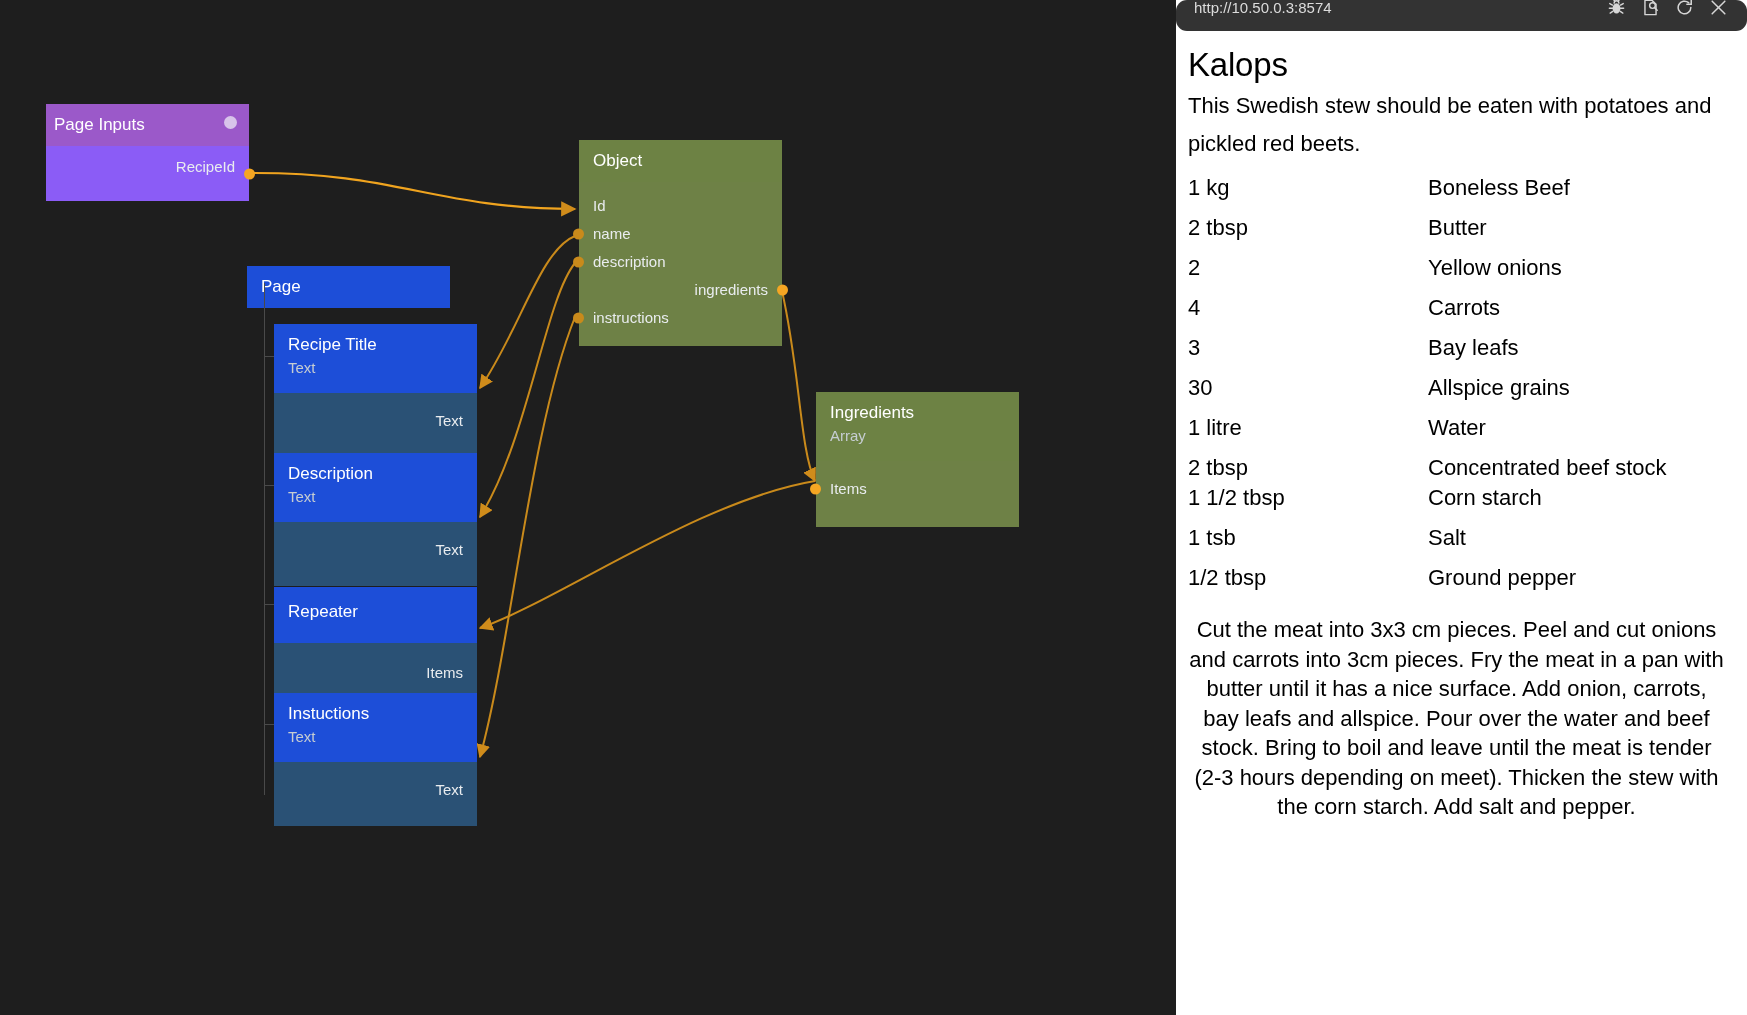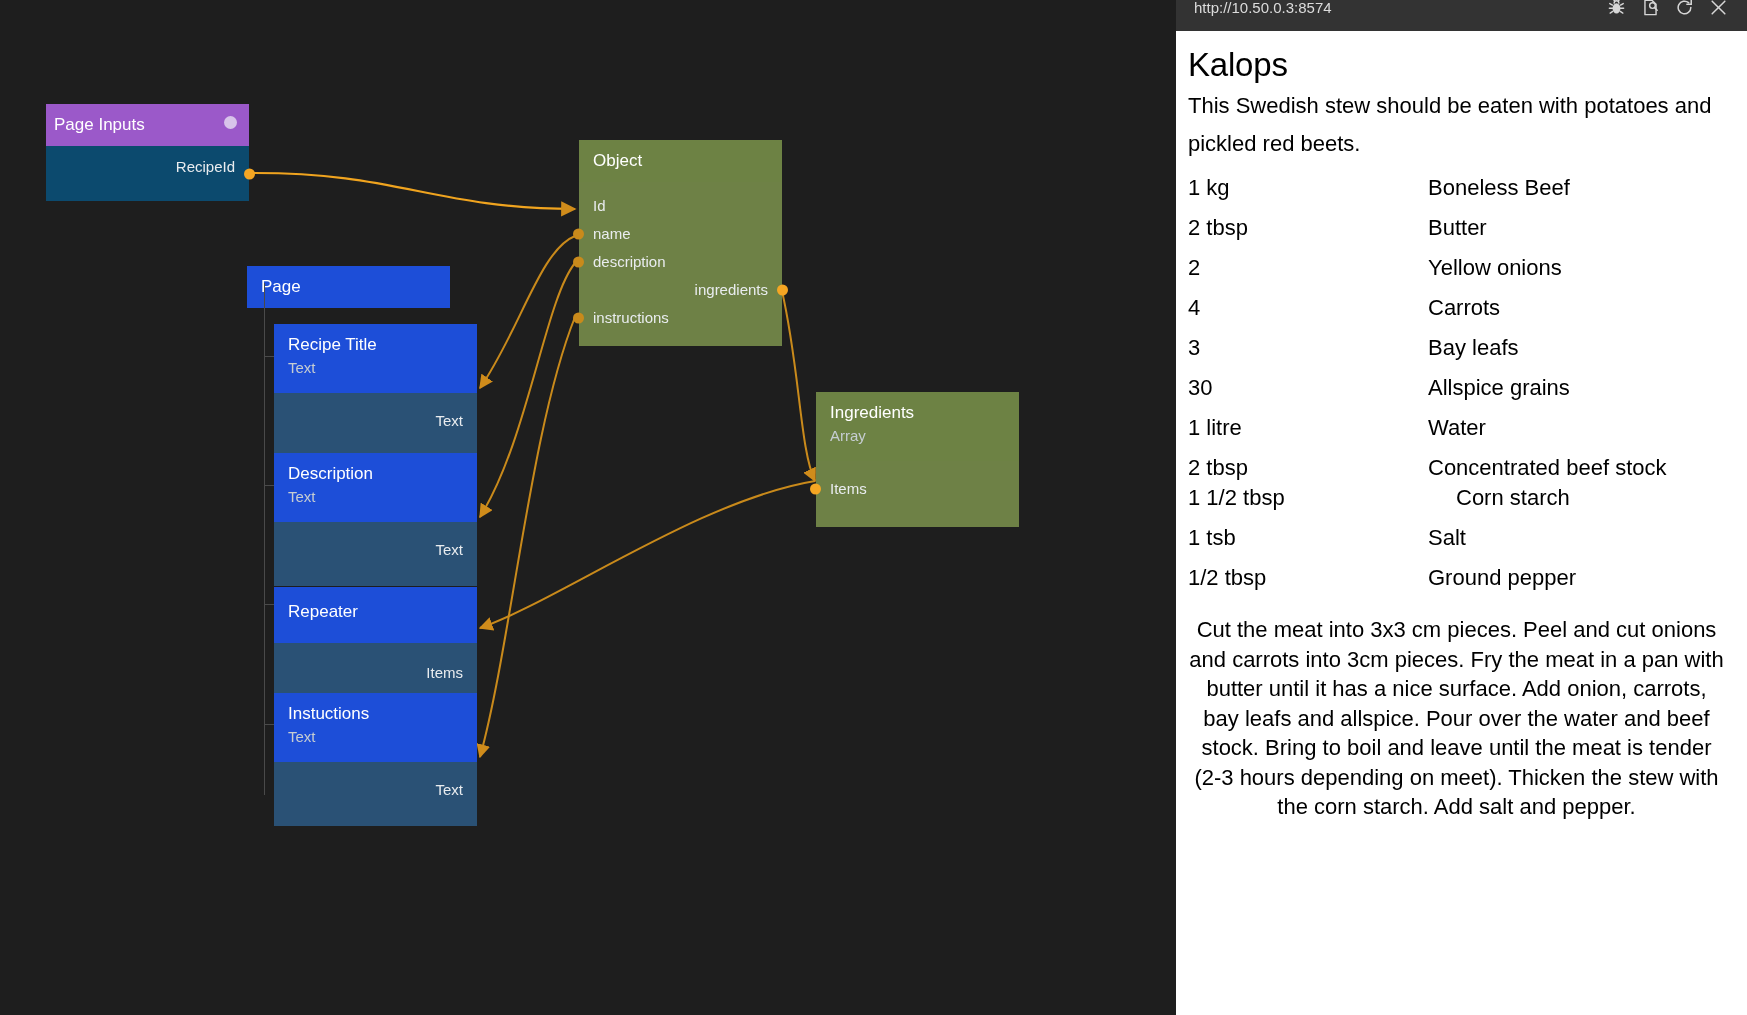--- a/index.html
+++ b/index.html
@@ -49,21 +49,21 @@
     border-radius: 50%;
     background: #c98a1b;
     top: 50%;
   }
   .port-dot.in  { left: -6px;  transform: translateY(-50%); }
   .port-dot.out { right: -6px; transform: translateY(-50%); }
   .port-dot.bright { background: #f5a623; }
 
   
   .node-purple .node-header { background: #9b59c9; padding-left: 8px; }
-  .node-purple .node-body   { background: #0c4a6e; }
+  .node-purple .node-body   { background: #8b5cf6; }
   .node-purple .node-body .port-row { padding-top: 11px; padding-bottom: 24px; }
 
   .status-dot {
     position: absolute; right: 12px; top: 12px;
     width: 13px; height: 13px; border-radius: 50%;
     background: #d8c3ea;
   }
 
   
   .node-green .node-header { background: #6d8244; }
@@ -92,20 +92,21 @@
     width: 571px; height: 1015px;
     background: #ffffff;
     display: flex; flex-direction: column;
   }
   #browser-bar {
     height: 31px;
     background: #333333;
     display: flex; align-items: center;
     padding: 0 12px 16px 18px;
     flex: none;
+    border-radius: 11px;
   }
   #url-text {
     color: #dcdcdc;
     font-size: 15px;
     flex: 1;
     white-space: nowrap; overflow: hidden;
   }
   .bar-icon {
     width: 34px; height: 31px;
     display: flex; align-items: center; justify-content: center;
@@ -130,21 +131,21 @@
     font-size: 22px;
     line-height: 38px;
     margin-top: 2px;
   }
   .ingredient-row {
     display: flex;
     font-size: 22px;
     line-height: 30px;
     margin-top: 10px;
   }
-  .ingredient-row.tight { margin-top: 0; gap: 28px; }
+  .ingredient-row.tight { margin-top: 0; }
   .ing-amount { width: 240px; flex: none; }
   .ing-name { flex: 1; }
   #recipe-instructions {
     font-size: 22px;
     line-height: 29.5px;
     margin-top: 22px;
     text-align: center;
   }
 </style>
 </head>

